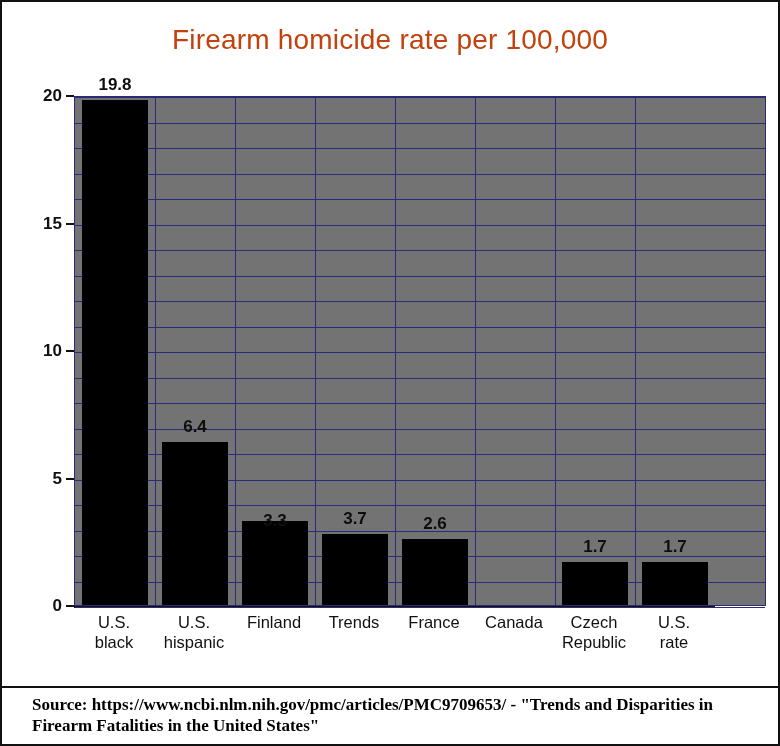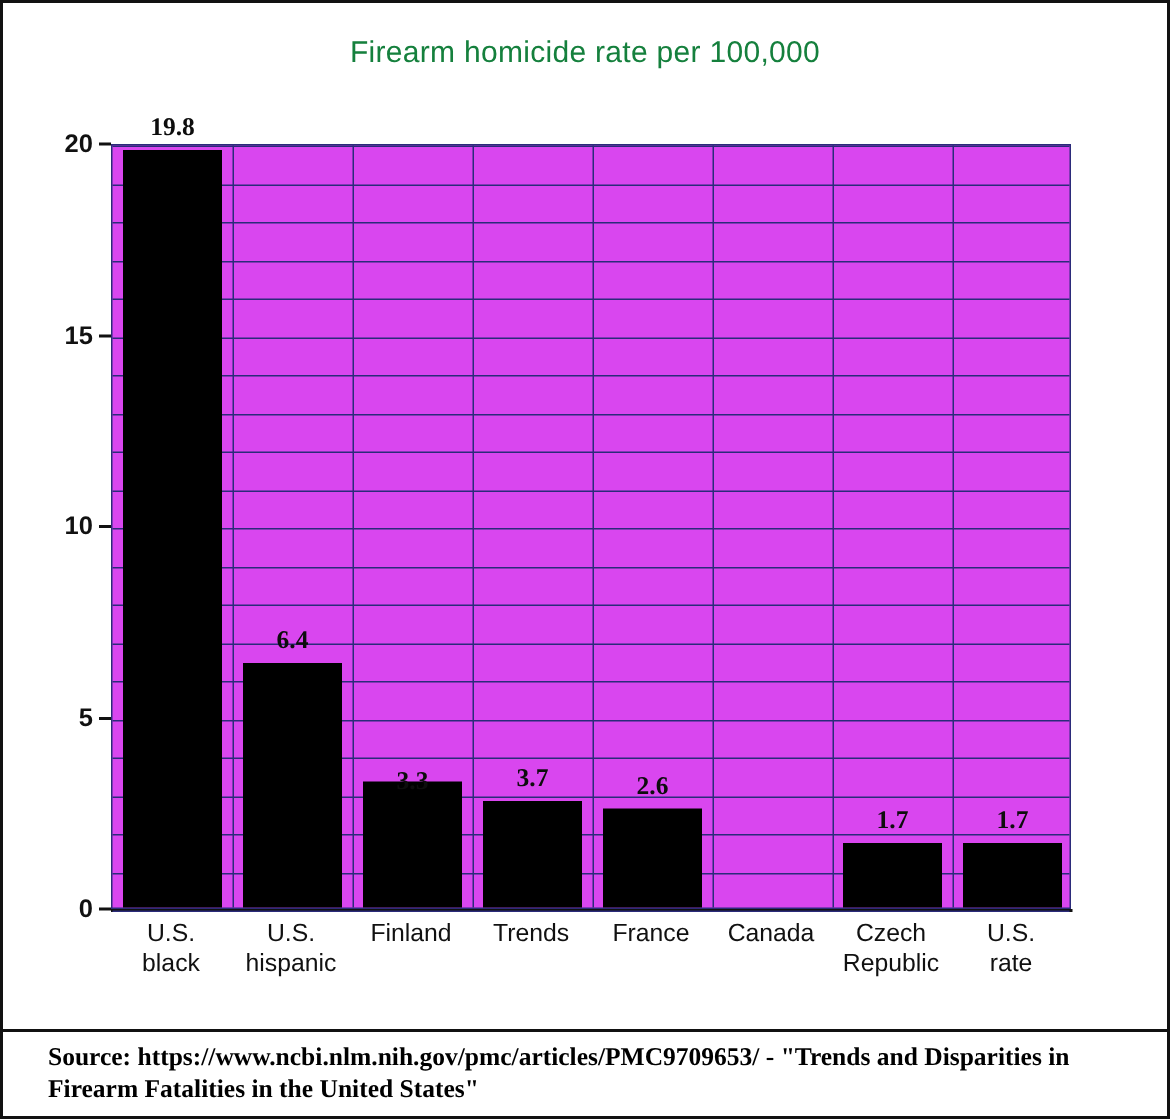--- a/index.html
+++ b/index.html
@@ -29,35 +29,34 @@
     width: 776px;
     height: 684px;
     background: #ffffff;
   }
   #chart-title {
     position: absolute;
     left: 0;
     top: 22px;
     width: 776px;
     text-align: center;
-    font-size: 20px;
-    color: #15803d;
+    font-size: 28px;
+    color: #c2410c;
     letter-spacing: 0.2px;
   }
   
   #plot-area {
     position: absolute;
     left: 72px;
     top: 94px;
-    width: 640px;
+    width: 692px;
     height: 510px;
     border: 1px solid #2b2b7a;
     box-sizing: border-box;
-    background: #d946ef;
-    font-family: Liberation Serif, serif;
+    background: #737373;
   }
   .hgrid {
     position: absolute;
     left: 0;
     width: 100%;
     height: 0;
     border-top: 1px solid #2b2b7a;
   }
   .vgrid {
     position: absolute;

